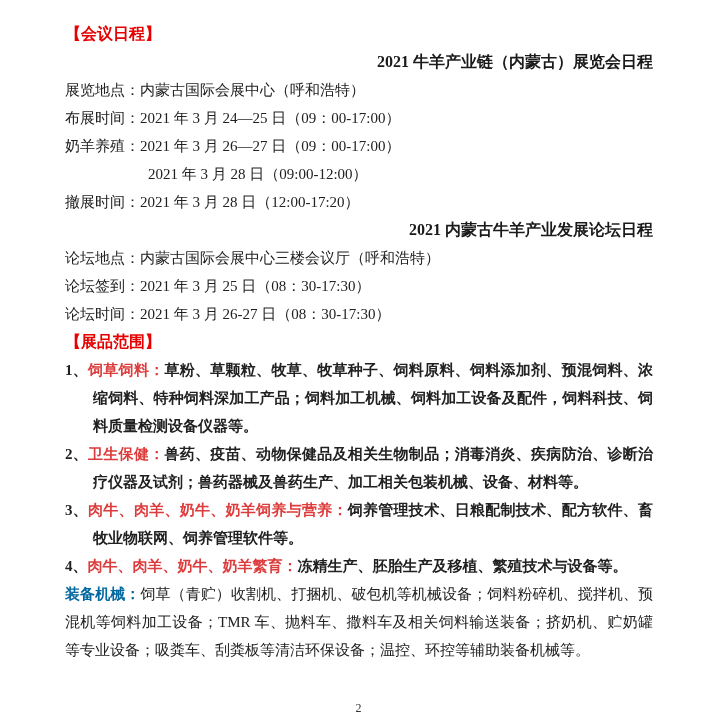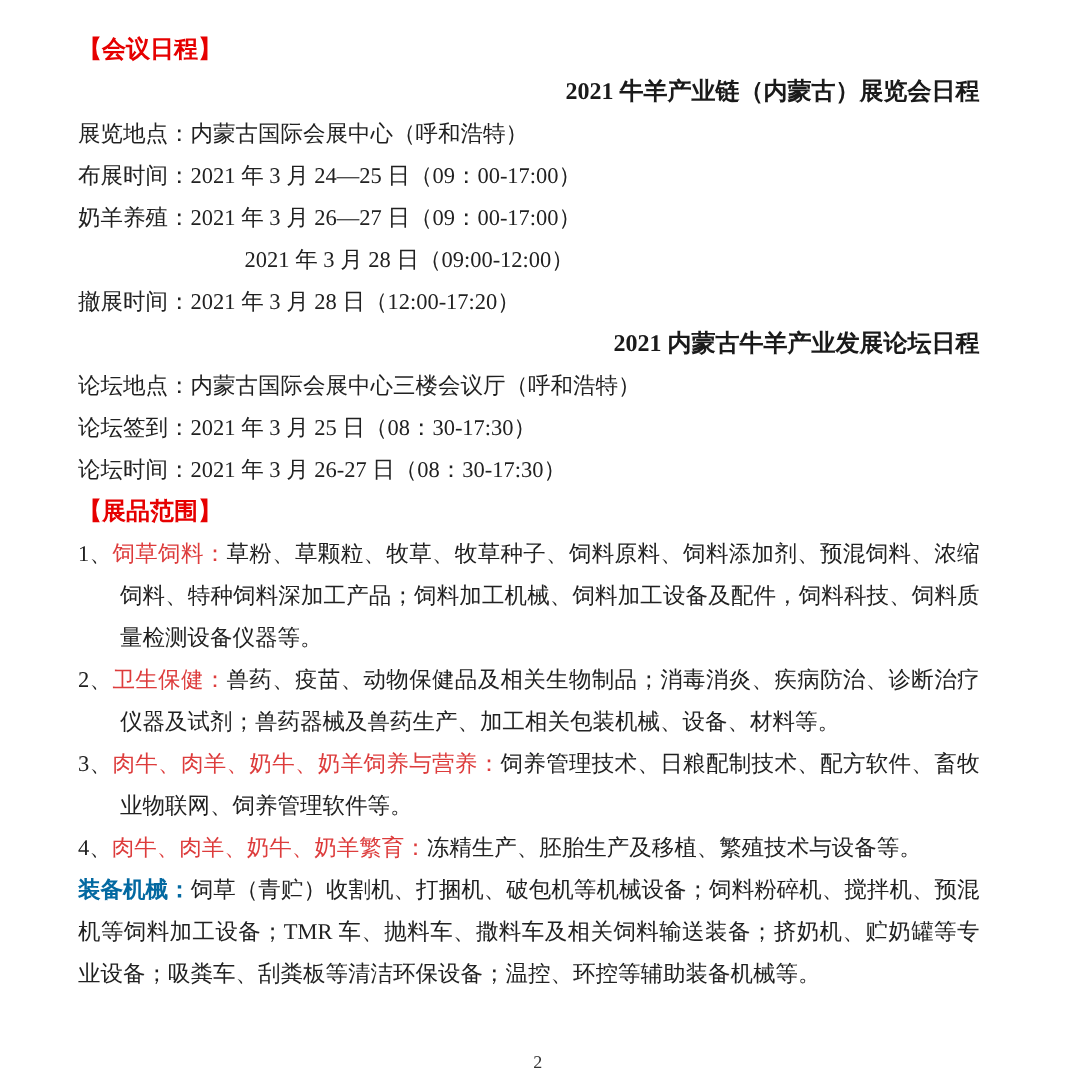--- a/index.html
+++ b/index.html
@@ -10,21 +10,21 @@
   body {
     width: 717px;
     height: 726px;
     position: relative;
     font-family: "Liberation Serif", "DejaVu Serif", serif;
     color: #212121;
     font-size: 15px;
     overflow: hidden;
   }
   .content {
-    padding: 20px 64px 0 52px;
+    padding: 20px 64px 0 65px;
   }
   p {
     margin: 0;
     line-height: 28px;
     text-align: justify;
   }
   .sec-title {
     font-size: 16px;
     font-weight: bold;
     color: #e60000;
@@ -39,30 +39,31 @@
     text-align: right;
   }
   .sched-line {
     text-align: left;
     white-space: nowrap;
   }
   .sched-line .label {
     color: #212121;
   }
   .sched-cont {
-    margin-left: 111px;
+    margin-left: 83px;
   }
   .subtitle {
     font-weight: bold;
     color: #e60000;
     text-align: left;
   }
   .item {
     padding-left: 28px;
     text-indent: -28px;
+    font-weight: bold;
   }
   .kw {
     color: #dd3c3c;
   }
   .kw-bold {
     color: #0369a1;
     font-weight: bold;
   }
   .pageno {
     position: absolute;

